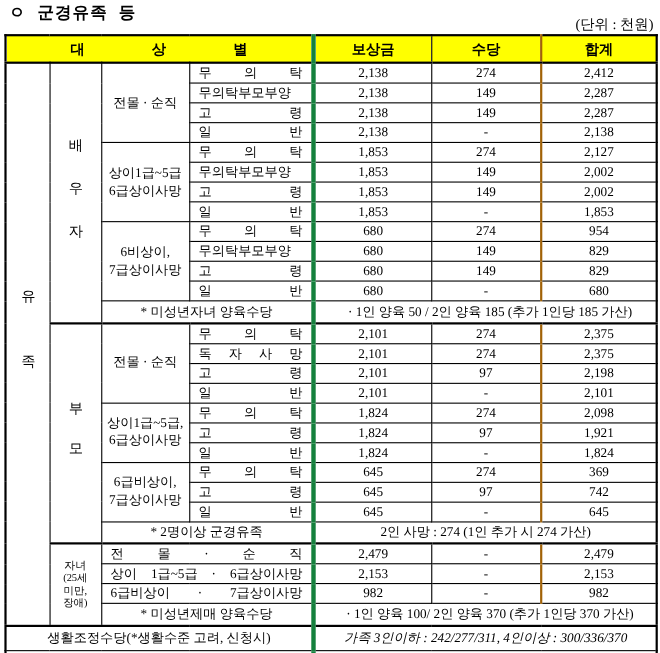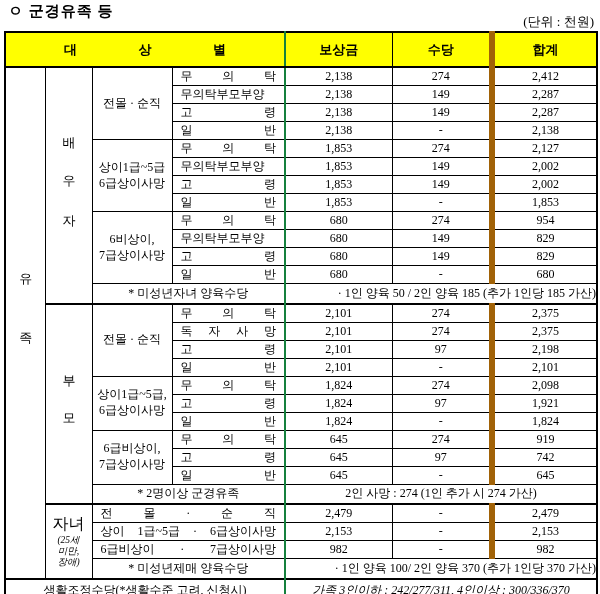--- a/index.html
+++ b/index.html
@@ -1,49 +1,49 @@
 <!DOCTYPE html>
 <html><head>
 <meta charset="utf-8">
 <style>
   html,body { margin:0; padding:0; }
   body {
     width:600px; height:594px; position:relative; background:#ffffff;
     font-family:"Liberation Serif","DejaVu Serif",serif; color:#000;
   }
-  .title { position:absolute; left:8px; top:2px; font-size:15px; font-weight:bold; letter-spacing:1px; }
+  .title { position:absolute; left:8px; top:2px; font-size:15px; font-weight:bold; letter-spacing:1px;font-family:Liberation Mono, monospace; }
   .unit  { position:absolute; top:13px; right:6px; font-size:13px; }
 
   table { position:absolute; left:4px; top:31px; width:592px; height:561px;
           border-collapse:collapse; table-layout:fixed; border:2px solid #000; }
   td { border:1px solid #000; font-size:12px; text-align:center; padding:0;
        overflow:hidden; vertical-align:middle; }
 
-  tr.hrow { height:35px; }
+  tr.hrow { height:25px; }
   tr.hrow td { background:#ffff00; font-weight:bold; font-size:13px; border-bottom:2px solid #000; }
   .target-hdr { text-align:justify; text-align-last:justify; padding:0 58px; }
 
-  .c5 { border-left:2px solid #15803d; }   
-  .c7 { border-left:6px solid #a16207; }   
+  .c5 { border-left:4px solid #15803d; }   
+  .c7 { border-left:2px solid #a16207; }   
   tr.t2 > td { border-top:2px solid #000; } 
 
   .just { text-align:justify; text-align-last:justify; padding:0 8px; }
   .pl   { white-space:pre-line; line-height:1.3; }
 
   .vert { writing-mode:vertical-lr; text-orientation:upright; font-size:13px;
           margin:0 auto; }
   .ls46 { letter-spacing:46px; }
   .ls26 { letter-spacing:26px; }
   .ls25 { letter-spacing:25px; }
 
   tr.nr { height:20px; }
-  .note-val { text-align:right; padding-left:8px; }
-
-  .child-name { font-size:16px; }
-  .child-sub  { font-size:9.5px; line-height:1.2; white-space:pre-line;font-style:italic; }
+  .note-val { text-align:center; padding-left:8px; }
+
+  .child-name { font-size:10px; }
+  .child-sub  { font-size:9.5px; line-height:1.2; white-space:pre-line; }
 
   tr.liferow { height:23px; }
   tr.liferow td { font-size:12px; }
   tr.warrow  { height:37px; }
   .war-label { font-weight:bold; font-size:13px; letter-spacing:5px; }
   .war-val   { text-align:left; font-size:11px; padding-left:4px; line-height:1.5; }
   .life-val  { font-size:11.5px;font-style:italic; }
 </style>
 </head>
 <body>
@@ -205,21 +205,21 @@
     <td class="c5">1,824</td>
     <td>-</td>
     <td class="c7">1,824</td>
   </tr>
   <tr>
     <td rowspan="3" class="pl">6급비상이,
 7급상이사망</td>
     <td class="just">무 의 탁</td>
     <td class="c5">645</td>
     <td>274</td>
-    <td class="c7">919</td>
+    <td class="c7">369</td>
   </tr>
   <tr>
     <td class="just">고 령</td>
     <td class="c5">645</td>
     <td>97</td>
     <td class="c7">742</td>
   </tr>
   <tr>
     <td class="just">일 반</td>
     <td class="c5">645</td>

